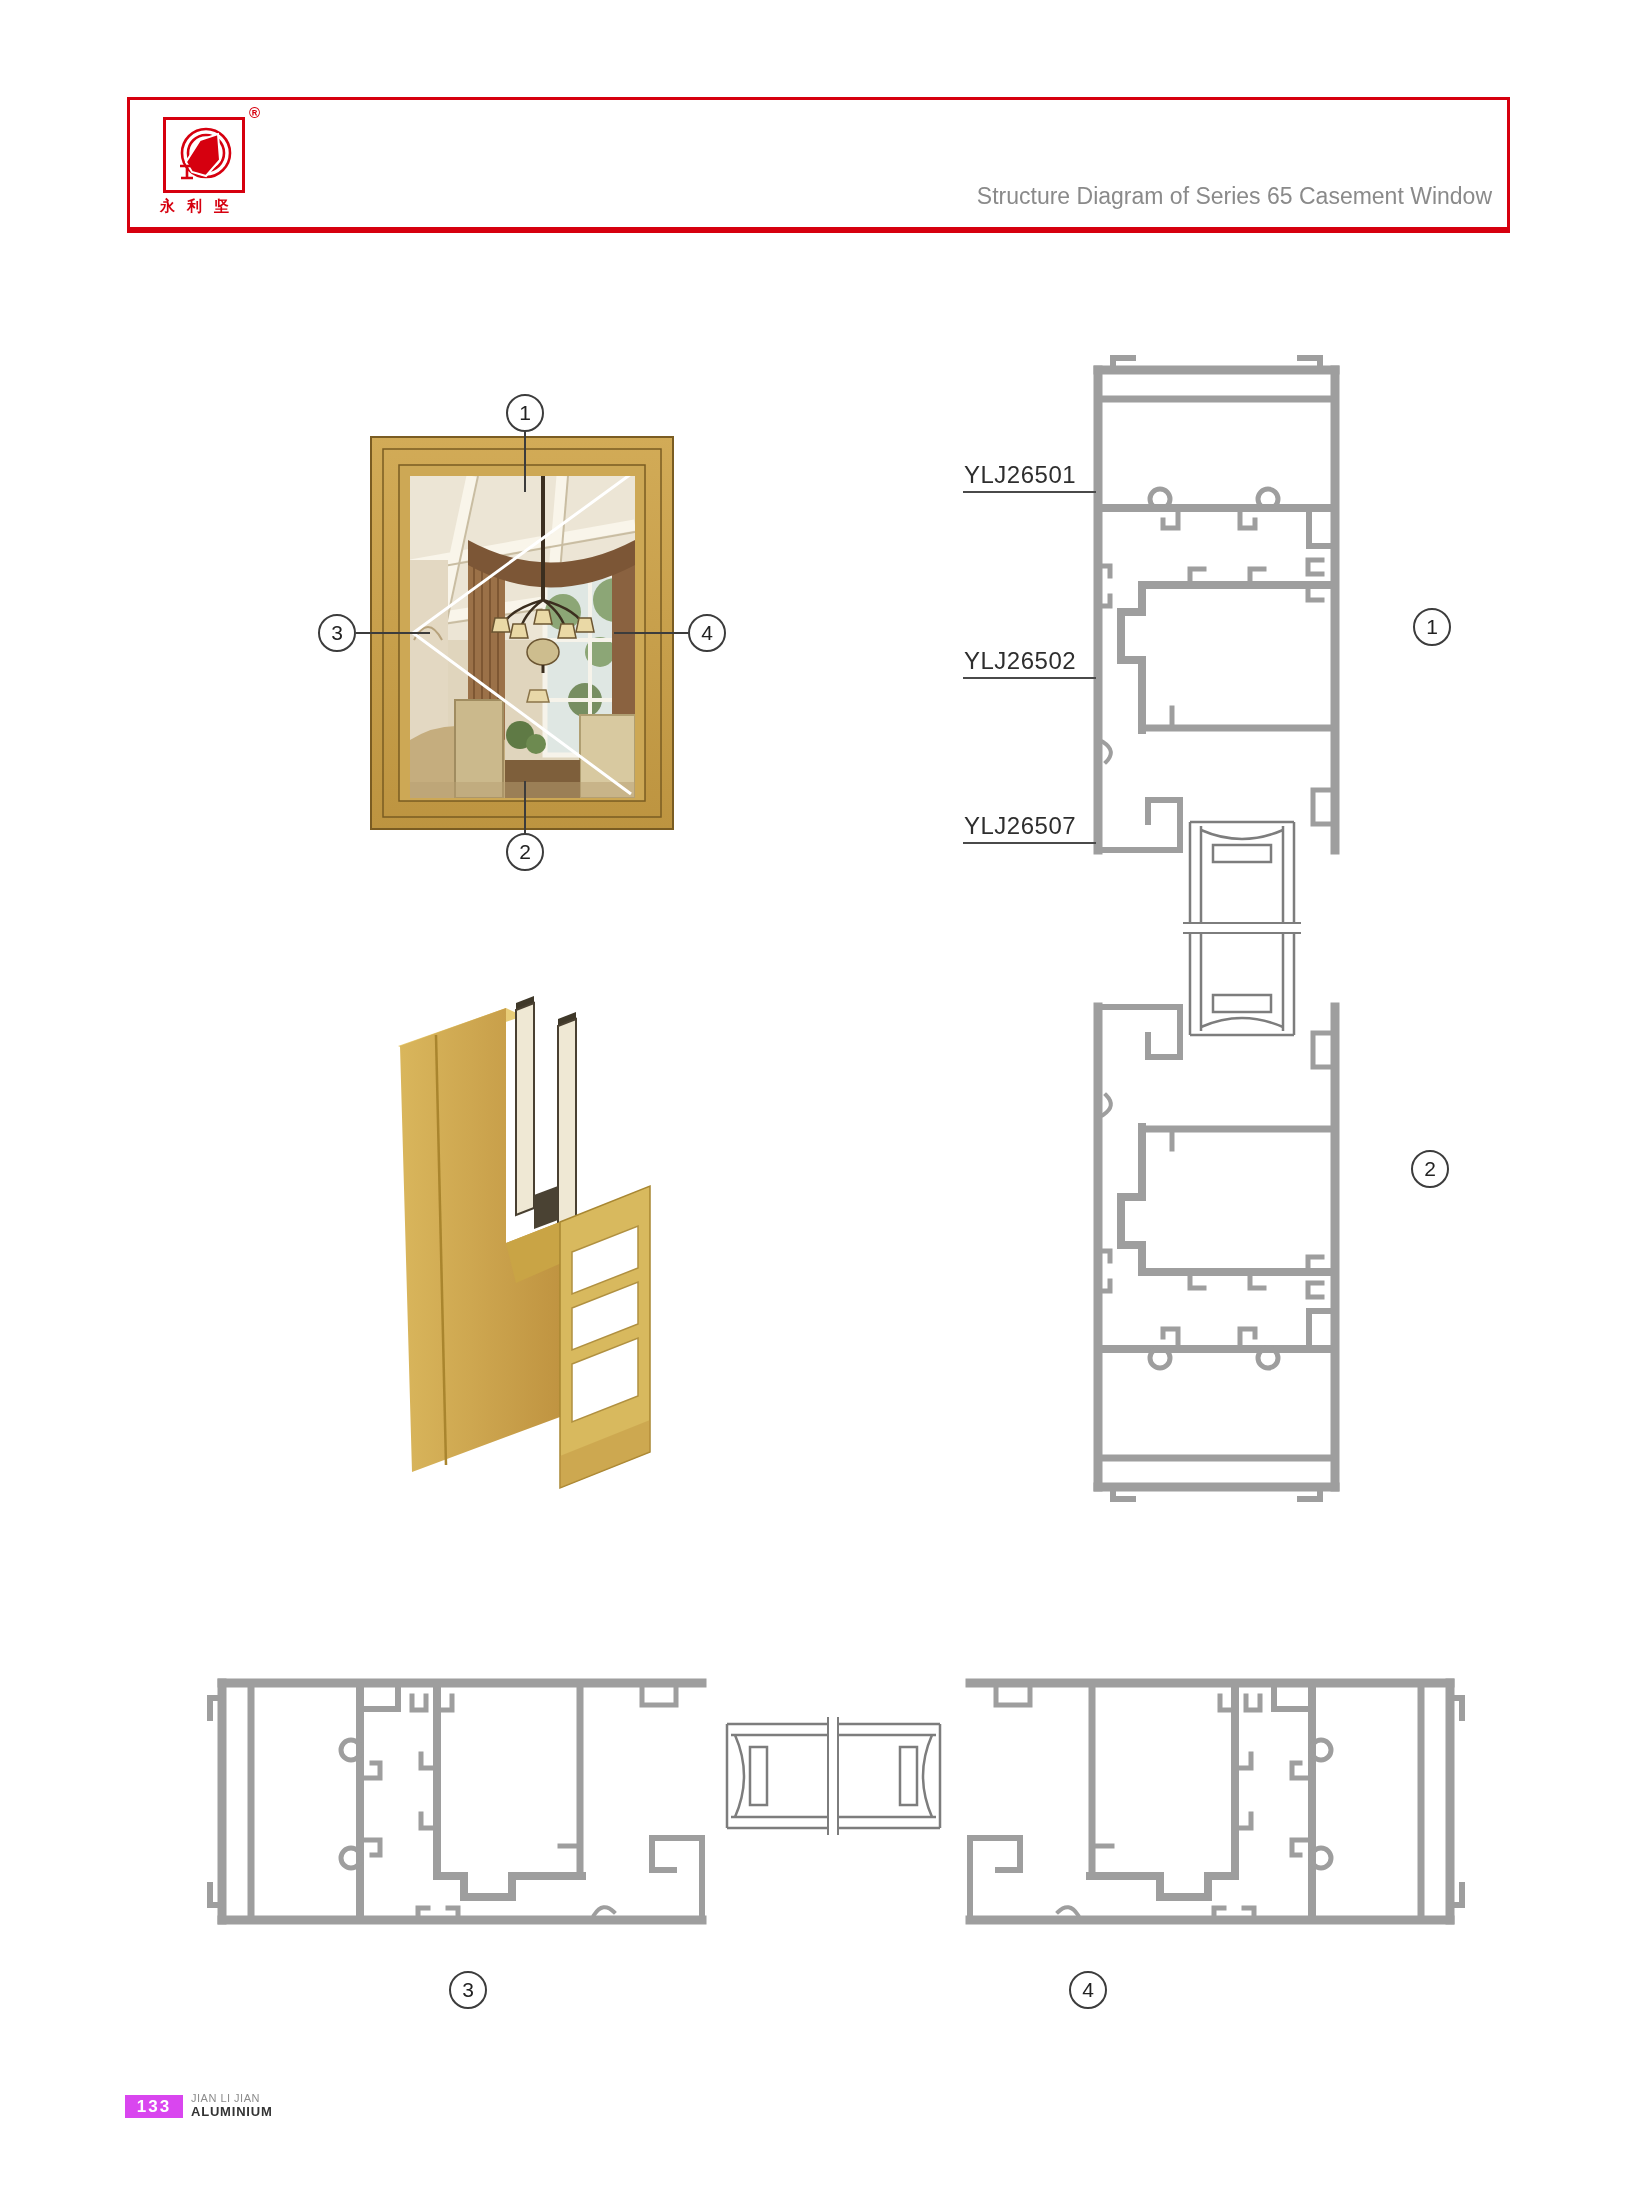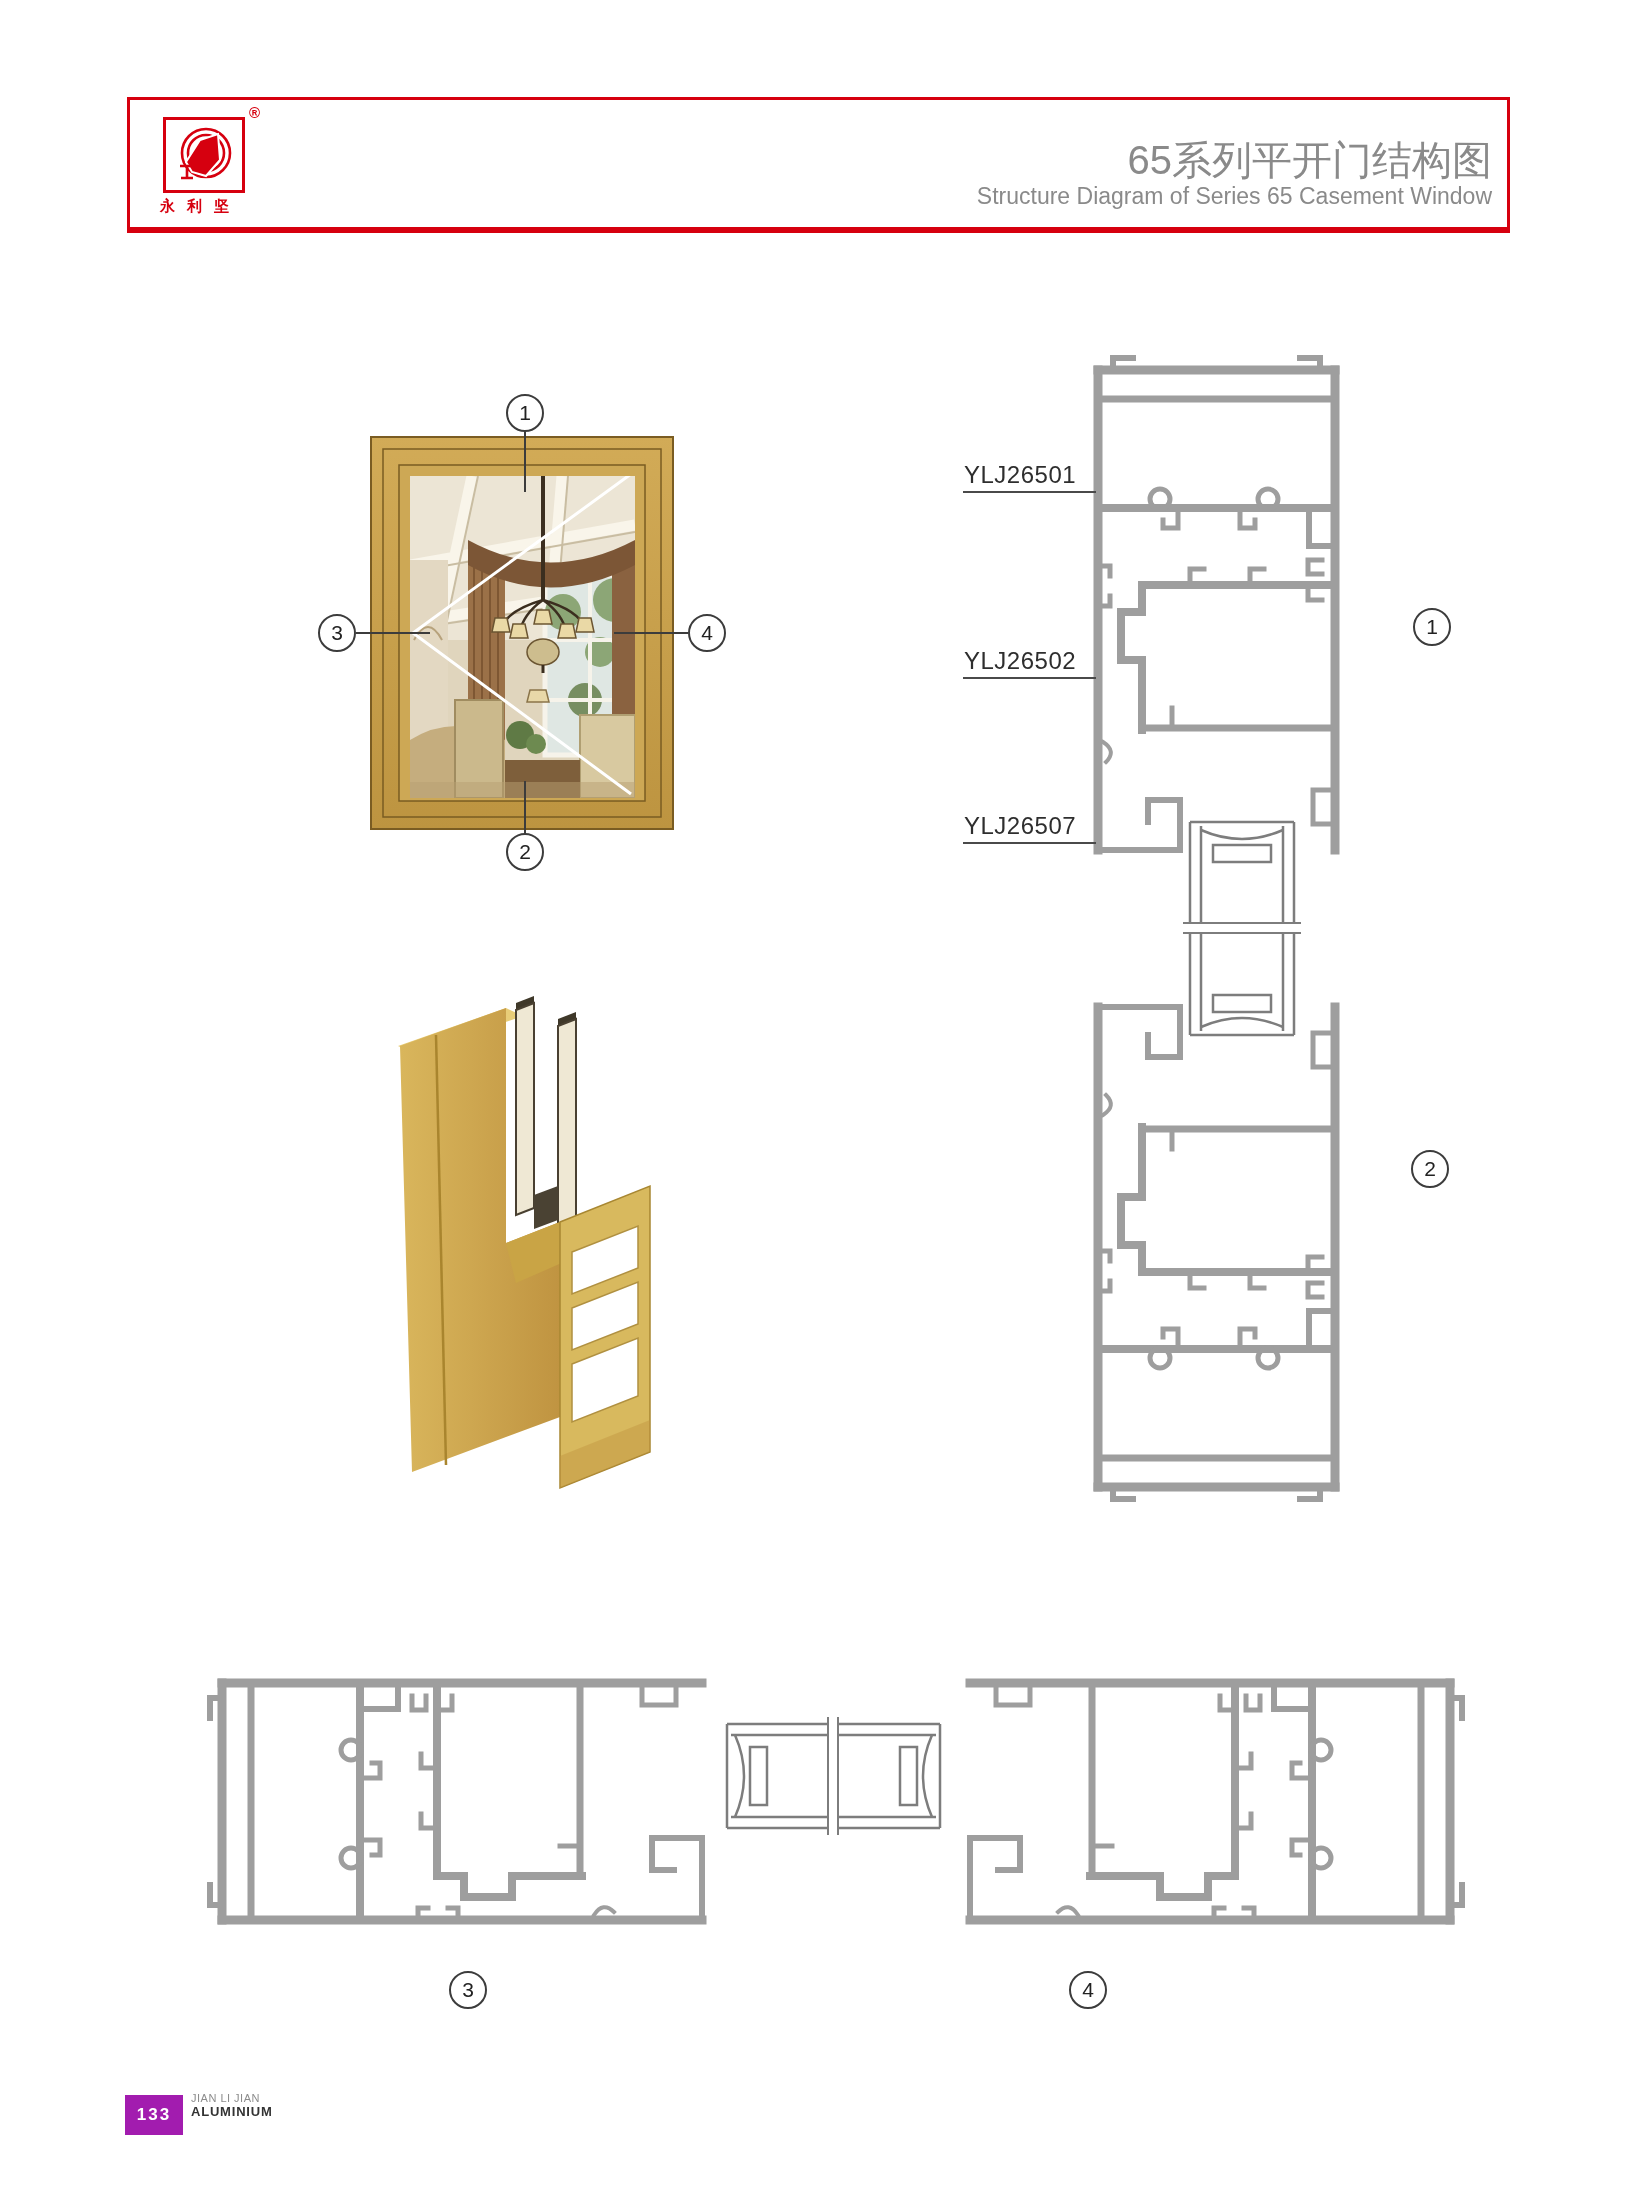--- a/index.html
+++ b/index.html
@@ -21,21 +21,21 @@
             white-space:nowrap;text-align:center;}
   
   svg.layer{position:absolute;left:0;top:0;}
   
   .callout{position:absolute;width:38px;height:38px;border:2px solid #3c3c3c;border-radius:50%;
            background:#fff;box-sizing:border-box;display:flex;align-items:center;justify-content:center;
            font-size:21px;color:#222;}
   
   .plabel{position:absolute;font-size:24px;color:#2e2e2e;letter-spacing:0.5px;text-align:center;}
   
-  .pageno{position:absolute;left:125px;top:2095px;width:58px;height:40px;background:#a21caf;
+  .pageno{position:absolute;left:125px;top:2095px;width:58px;height:23px;background:#d946ef;
           color:#fff;font-size:17px;font-weight:bold;display:flex;align-items:center;justify-content:center;
           letter-spacing:2px;}
   .foot1{position:absolute;left:191px;top:2092px;font-size:11px;color:#8c8c8c;letter-spacing:0.5px;}
   .foot2{position:absolute;left:191px;top:2104px;font-size:13px;color:#333;font-weight:bold;letter-spacing:0.8px;}
 </style>
 </head>
 <body>
 
 <div class="page">
 
@@ -47,21 +47,20 @@
         <circle cx="40" cy="33" r="24"></circle>
         <circle cx="40" cy="33" r="18"></circle>
       </g>
       <path d="M20,42 L34,20 L52,14 L54,40 L40,56 L26,52 Z" fill="#d6000f" stroke="#fff" stroke-width="2"></path>
       <path d="M14,46 h14 m-7,0 v12 m-6,0 h12" stroke="#d6000f" stroke-width="2.6" fill="none"></path>
     </svg>
   </div>
   <div class="logo-reg">®</div>
   <div class="logo-chars">永利坚</div>
 
-  <div class="title-cn">65系列平开门结构图</div>
   <div class="title-en">Structure Diagram of Series 65 Casement Window</div>
 
   <svg class="layer" width="1635" height="2203" viewBox="0 0 1635 2203">
     <defs>
       <linearGradient id="gold" x1="0" y1="0" x2="1" y2="0">
         <stop offset="0" stop-color="#d9b65c"></stop>
           <stop offset="1" stop-color="#c09441"></stop>
       </linearGradient>
       <linearGradient id="goldFrame" x1="0" y1="0" x2="0" y2="1">
         <stop offset="0" stop-color="#d2ab57"></stop>

